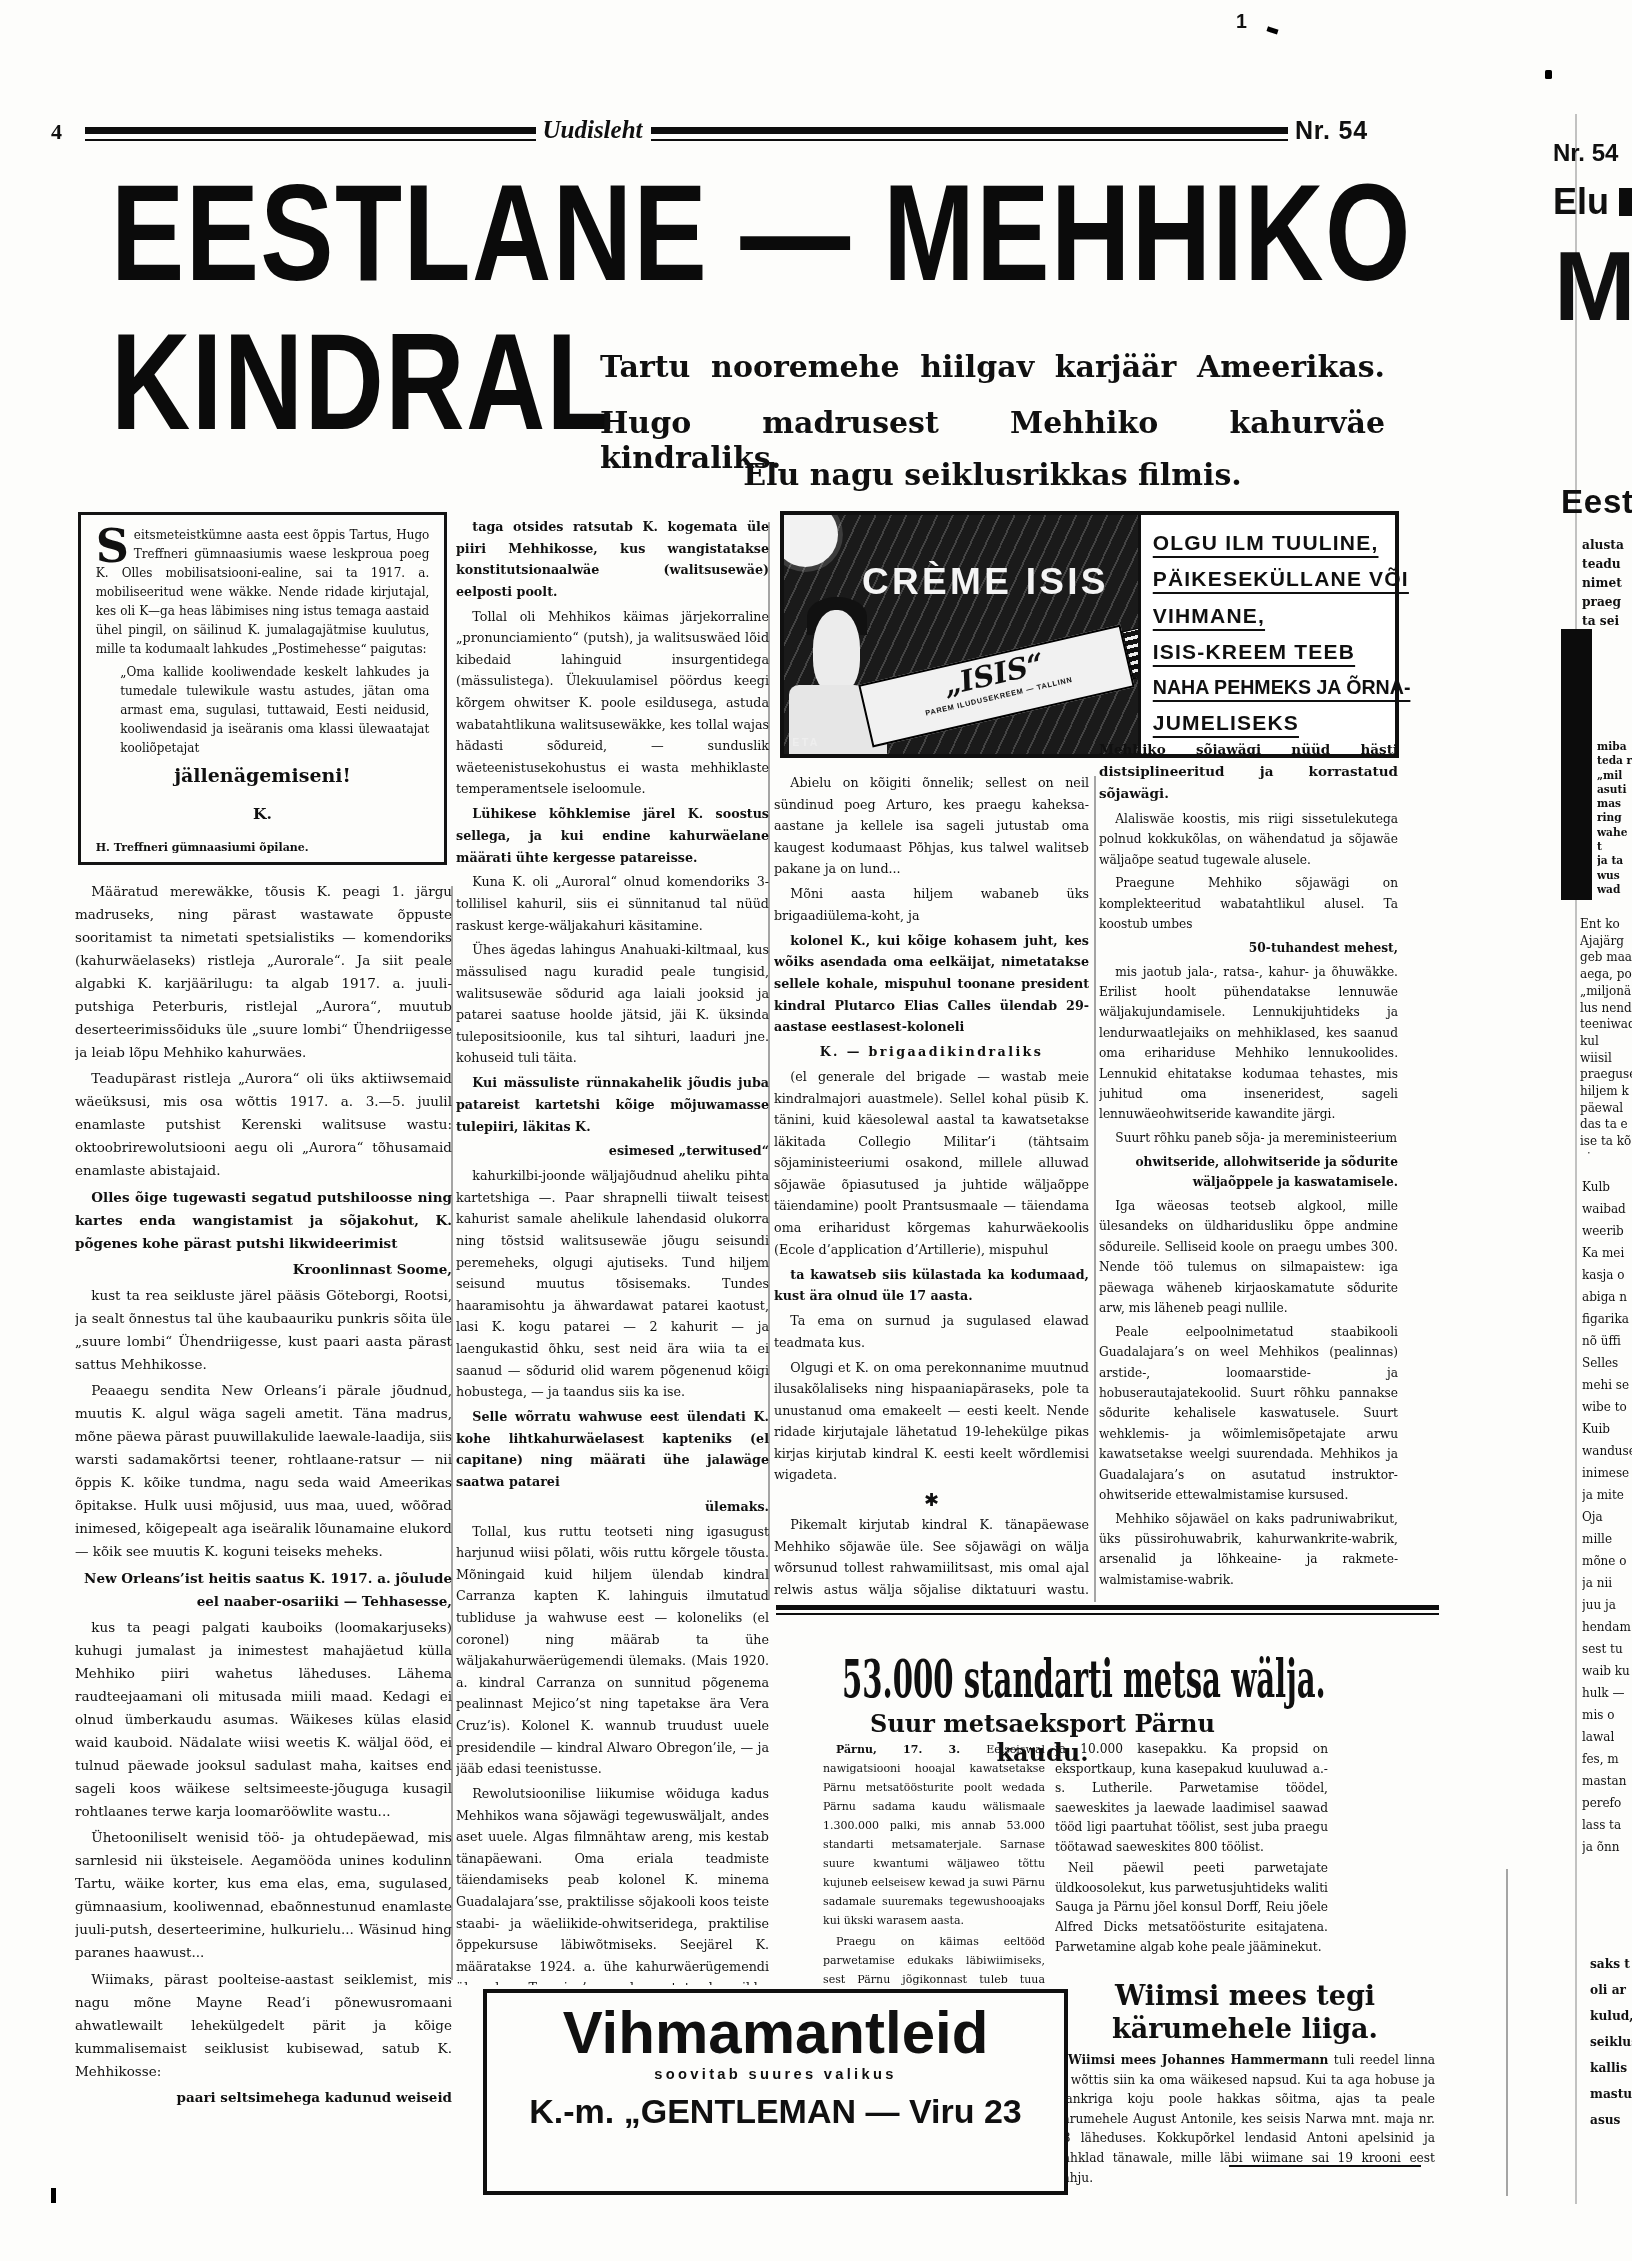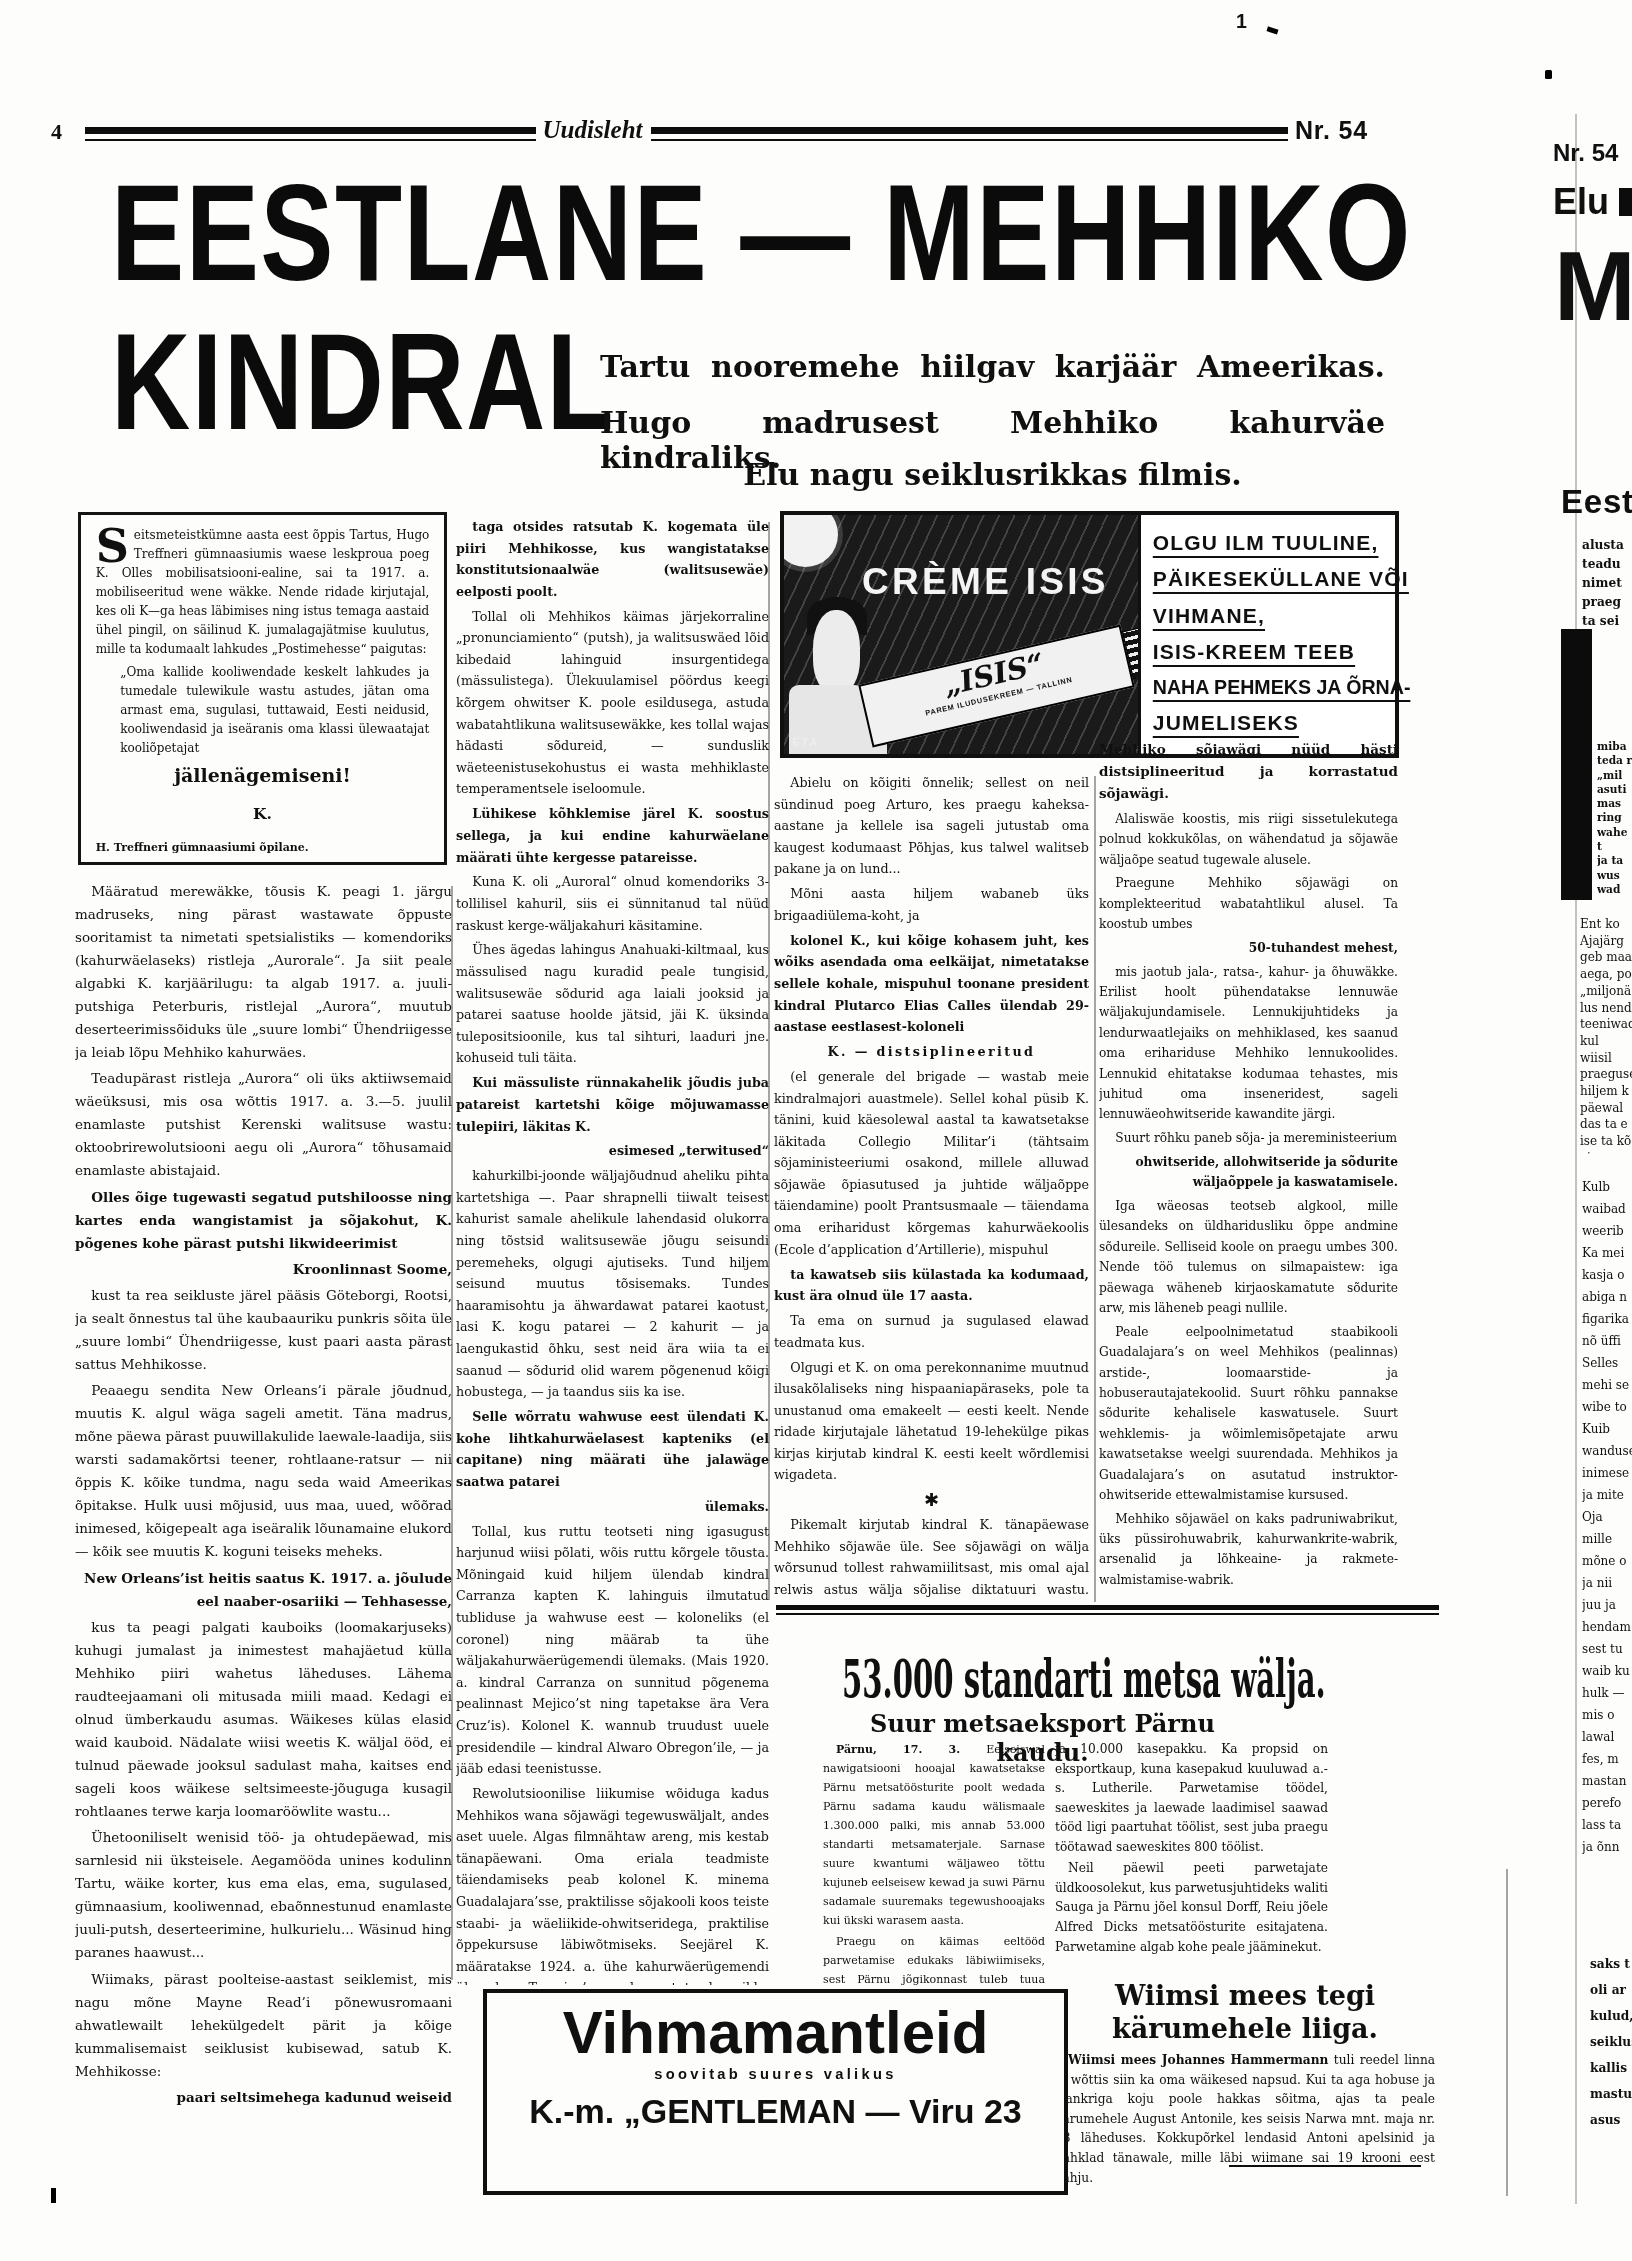--- a/index.html
+++ b/index.html
@@ -164,21 +164,21 @@
       <div class="isis-line">ISIS-KREEM TEEB</div>
       <div class="isis-line" style="font-size:19.6px;letter-spacing:0;">NAHA PEHMEKS JA ÕRNA-</div>
       <div class="isis-line">JUMELISEKS</div>
     </div>
   </div>
 
   <div class="col" style="left:774px;top:772px;width:315px;height:829px;font-size:12.7px;line-height:21.6px;">
     <p class="n">Abielu on kõigiti õnnelik; sellest on neil sündinud poeg Arturo, kes praegu kaheksa-aastane ja kellele isa sageli jutustab oma kaugest kodumaast Põhjas, kus talwel walitseb pakane ja on lund...</p>
     <p class="n">Mõni aasta hiljem wabaneb üks brigaadiülema-koht, ja</p>
     <p class="b">kolonel K., kui kõige kohasem juht, kes wõiks asendada oma eelkäijat, nimetatakse sellele kohale, mispuhul toonane president kindral Plutarco Elias Calles ülendab 29-aastase eestlasest-koloneli</p>
-    <p class="bcs">K. — distsiplineeritud</p>
+    <p class="bcs">K. — brigaadikindraliks</p>
     <p class="n">(el generale del brigade — wastab meie kindralmajori auastmele). Sellel kohal püsib K. tänini, kuid käesolewal aastal ta kawatsetakse läkitada Collegio Militar’i (tähtsaim sõjaministeeriumi osakond, millele alluwad sõjawäe õpiasutused ja juhtide wäljaõppe täiendamine) poolt Prantsusmaale — täiendama oma eriharidust kõrgemas kahurwäekoolis (Ecole d’application d’Artillerie), mispuhul</p>
     <p class="b">ta kawatseb siis külastada ka kodumaad, kust ära olnud üle 17 aasta.</p>
     <p class="n">Ta ema on surnud ja sugulased elawad teadmata kus.</p>
     <p class="n">Olgugi et K. on oma perekonnanime muutnud ilusakõlaliseks ning hispaaniapäraseks, pole ta unustanud oma emakeelt — eesti keelt. Nende ridade kirjutajale lähetatud 19-lehekülge pikas kirjas kirjutab kindral K. eesti keelt wõrdlemisi wigadeta.</p>
     <p class="star">✱</p>
     <p class="n">Pikemalt kirjutab kindral K. tänapäewase Mehhiko sõjawäe üle. See sõjawägi on wälja wõrsunud tollest rahwamiilitsast, mis omal ajal relwis astus wälja sõjalise diktatuuri wastu. Algul koosnew meestest ilma mingisuguse sõjalise kaswatuseta, kelle ainsaks relwaks wõitluses oli waprus, millega nad oma maailmawaateid kaitsesid, on</p>
   </div>
 
   <div class="col" style="left:1099px;top:738px;width:299px;height:864px;font-size:12.2px;line-height:20.4px;">
     <p class="bh">Mehhiko sõjawägi nüüd hästi distsiplineeritud ja korrastatud sõjawägi.</p>

